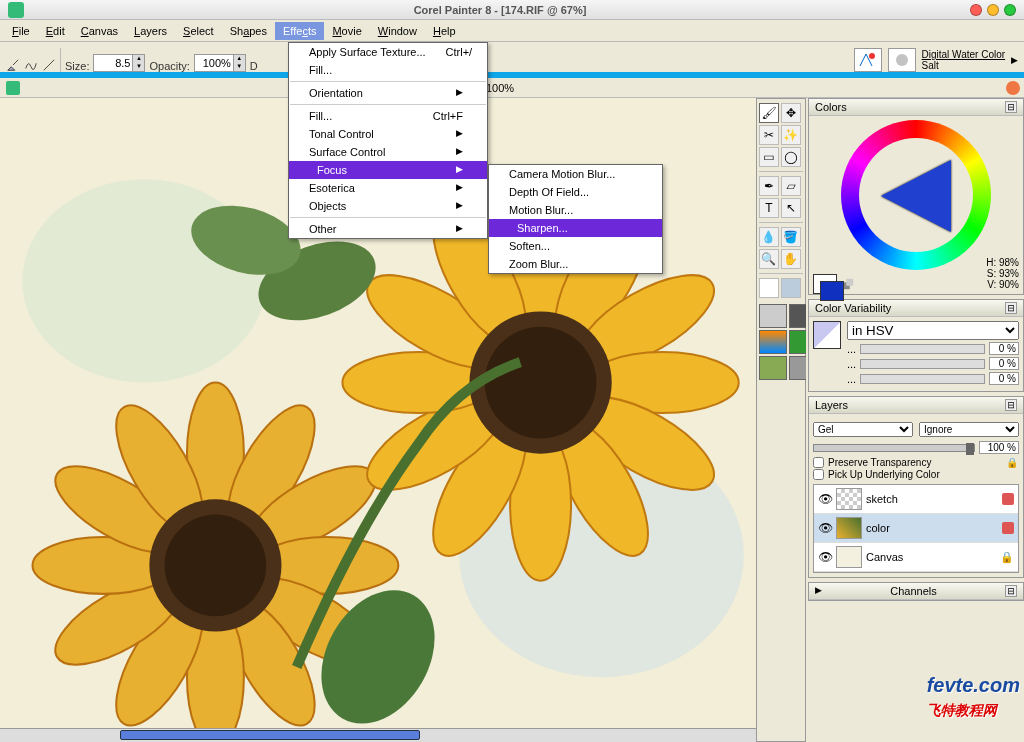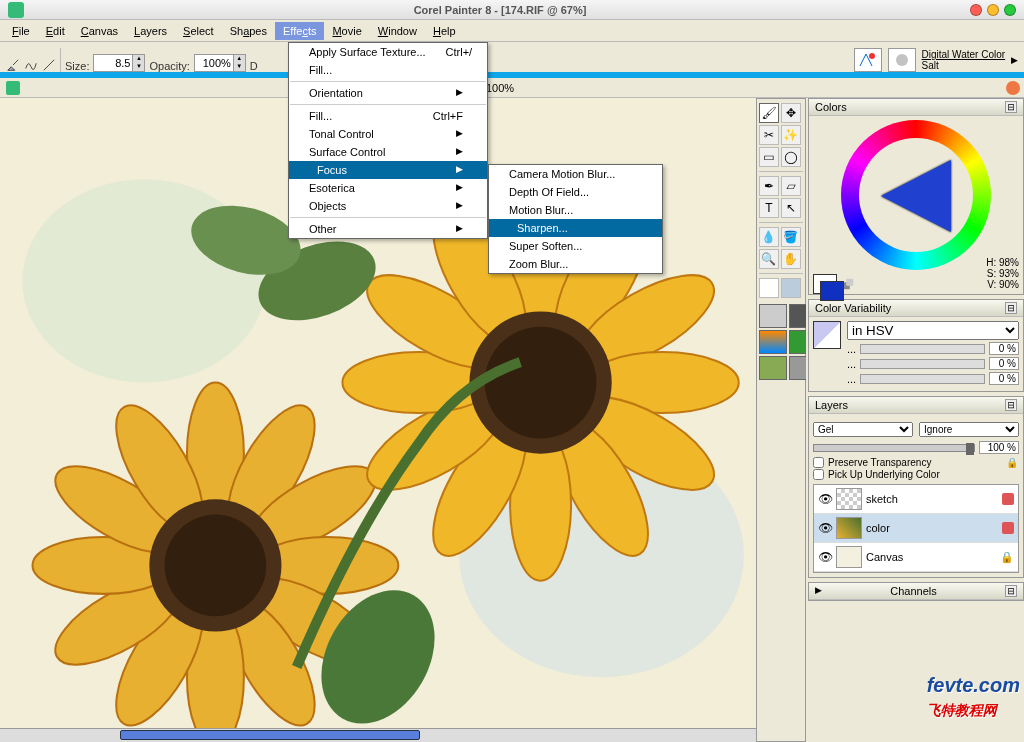--- a/index.html
+++ b/index.html
@@ -33,21 +33,21 @@
 
 .workspace { display: flex; height: 644px; }
 .canvas-area { flex: 1; background: #7f7f7f; position: relative; overflow: hidden; }
 .canvas { position: absolute; left: 0; top: 0; right: 0; bottom: 14px; background: #f4f0e0; }
 .canvas svg { width: 100%; height: 100%; }
 .scrollbar-h { position: absolute; bottom: 0; left: 0; right: 0; height: 14px; background: #ddd; border-top: 1px solid #999; }
 .scrollbar-h .thumb { position: absolute; left: 120px; width: 300px; height: 10px; top: 1px; background: #5a7edc; border: 1px solid #234; border-radius: 2px; }
 
 .dropdown { position: absolute; background: #fff; border: 1px solid #666; box-shadow: 2px 2px 4px rgba(0,0,0,.3); z-index: 100; }
 .dropdown .di { padding: 3px 24px 3px 20px; white-space: nowrap; display: flex; justify-content: space-between; gap: 20px; }
-.dropdown .di.hl { background: #0369a1; color: #fff; padding-left: 28px; }
+.dropdown .di.hl { background: #6d28d9; color: #fff; padding-left: 28px; }
 .dropdown .di .arr { font-size: 9px; }
 .dropdown hr { margin: 2px 1px; border: none; border-top: 1px solid #ccc; }
 
 .toolbox { width: 50px; background: #ece9d8; border: 1px solid #999; display: flex; flex-direction: column; padding: 4px 2px; gap: 2px; }
 .toolbox .tb-row { display: flex; gap: 2px; }
 .toolbox .tb-btn { width: 20px; height: 20px; border: 1px solid #bbb; background: #f0f0f0; display: flex; align-items: center; justify-content: center; font-size: 12px; }
 .toolbox .tb-btn.sel { background: #fff; border-color: #666; }
 .toolbox hr { margin: 2px 0; border: none; border-top: 1px solid #bbb; }
 
 .panels { width: 218px; background: #ece9d8; display: flex; flex-direction: column; gap: 4px; padding: 0 0 0 2px; }
@@ -435,19 +435,19 @@
       <span>Other</span>
       <span class="arr">▶</span>
     </div>
   </div>
 
 <div class="dropdown" id="focusmenu" style="left:488px;top:164px;width:175px">
     <div class="di">Camera Motion Blur...</div>
     <div class="di">Depth Of Field...</div>
     <div class="di">Motion Blur...</div>
     <div class="di hl">Sharpen...</div>
-    <div class="di">Super Soften...</div>
+    <div class="di">Soften...</div>
     <div class="di">Zoom Blur...</div>
   </div>
 
 <div class="watermark">
   <span>fevte.com</span><br><span class="cn">飞特教程网</span>
 </div>
 
 </body></html>

